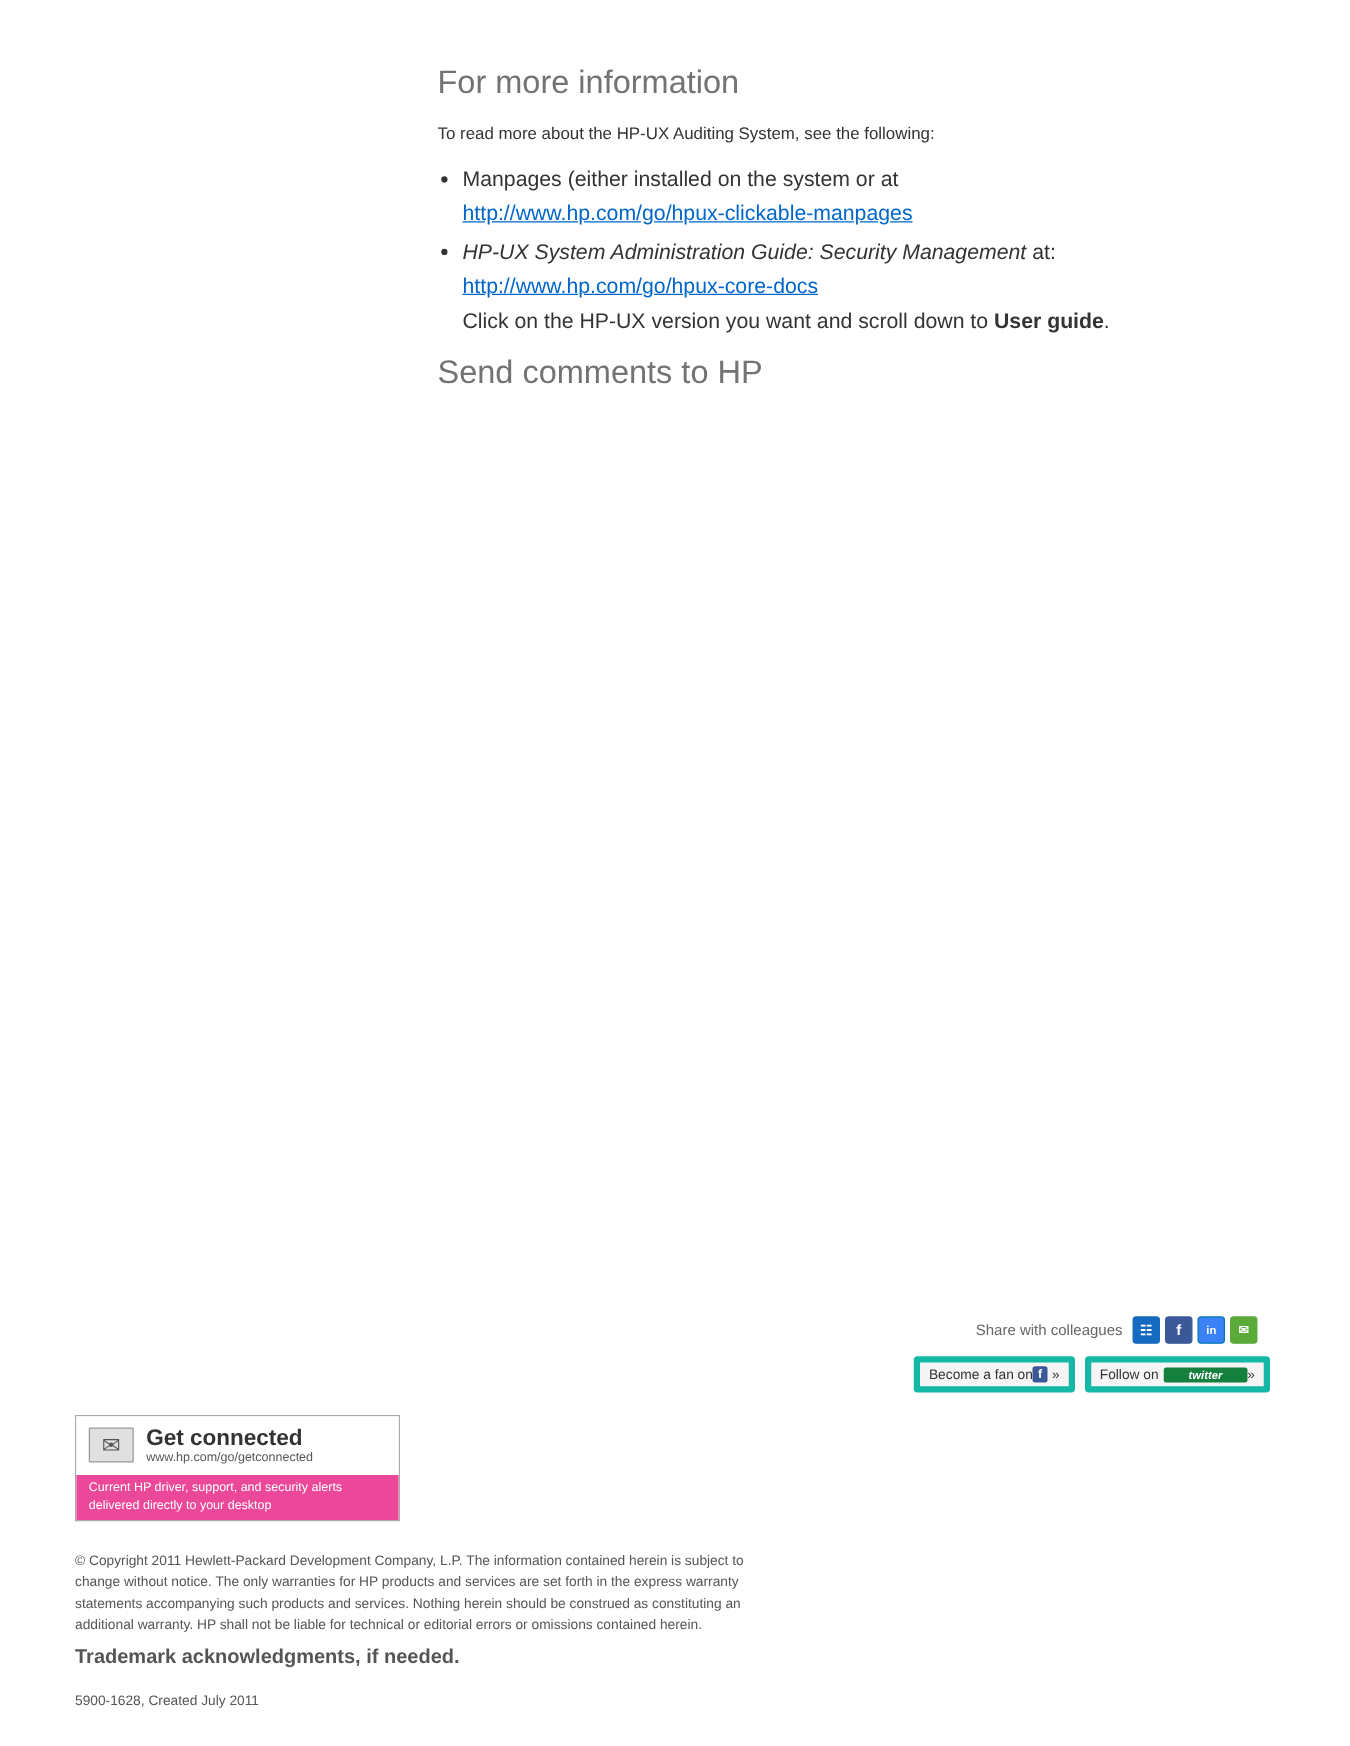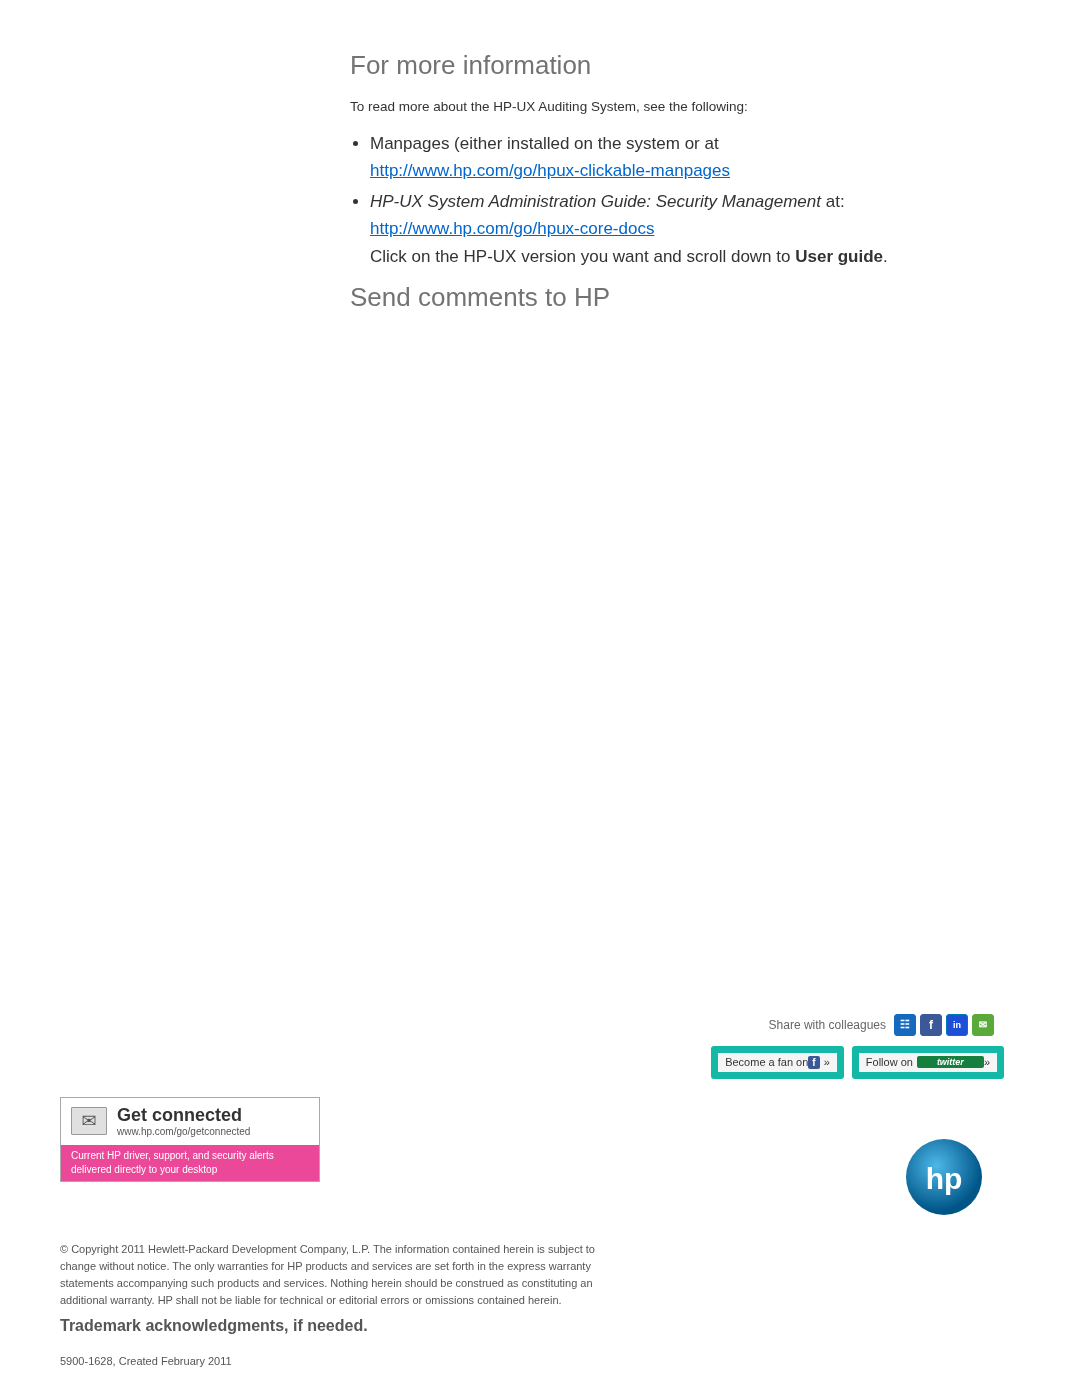--- a/index.html
+++ b/index.html
@@ -50,21 +50,21 @@
     }
     .send-section {
       margin-top: 10px;
     }
 
     
     .footer-area {
       position: absolute;
       bottom: 0;
       left: 0;
-      right: 16px;
+      right: 4px;
       padding: 0 60px 30px 60px;
     }
 
     
     .share-bar {
       display: flex;
       justify-content: flex-end;
       align-items: center;
       margin-bottom: 10px;
       padding-right: 10px;
@@ -86,34 +86,34 @@
       display: flex;
       align-items: center;
       justify-content: center;
       font-size: 11px;
       font-weight: bold;
       cursor: pointer;
       background: #f0f0f0;
     }
     .share-icon-btn.blue { background: #1569bf; color: white; border-color: #1569bf; }
     .share-icon-btn.fb { background: #3b5998; color: white; border-color: #3b5998; }
-    .share-icon-btn.li { background: #1d4ed8; color: white; border-color: #0077b5; }
+    .share-icon-btn.li { background: #3b82f6; color: white; border-color: #0077b5; }
     .share-icon-btn.green { background: #5aaa3a; color: white; border-color: #5aaa3a; }
 
     
     .social-buttons-row {
       display: flex;
       justify-content: flex-end;
       gap: 8px;
       margin-bottom: 18px;
     }
     .social-btn {
       display: flex;
       align-items: center;
-      border: 7px solid #14b8a6;
+      border: 5px solid #14b8a6;
       border-radius: 3px;
       padding: 3px 7px;
       font-size: 11px;
       cursor: pointer;
       background: #f5f5f5;
       color: #333;
     }
     .social-btn .fb-icon {
       display: inline-block;
       background: #3b5998;
@@ -279,33 +279,21 @@
       <div class="get-connected-top">
         <div class="envelope-icon">✉</div>
         <div>
           <div class="get-connected-title">Get connected</div>
           <div class="get-connected-url">www.hp.com/go/getconnected</div>
         </div>
       </div>
       <div class="get-connected-bottom">Current HP driver, support, and security alerts delivered directly to your desktop</div>
     </div>
 
-    <div class="hp-logo-container">
-      <svg width="80" height="80" viewBox="0 0 80 80">
-        <defs>
-          <radialGradient id="hpGrad" cx="40%" cy="35%" r="60%">
-            <stop offset="0%" stop-color="#4db8e8"></stop>
-            <stop offset="100%" stop-color="#005587"></stop>
-          </radialGradient>
-        </defs>
-        <circle cx="40" cy="40" r="38" fill="url(#hpGrad)"></circle>
-        <text x="40" y="52" text-anchor="middle" font-family="Arial, sans-serif" font-size="30" font-weight="bold" fill="white">hp</text>
-      </svg>
-    </div>
   </div>
 
   <div class="copyright-section">
     <p class="copyright-text">© Copyright 2011 Hewlett-Packard Development Company, L.P. The information contained herein is subject to change without notice. The only warranties for HP products and services are set forth in the express warranty statements accompanying such products and services. Nothing herein should be construed as constituting an additional warranty. HP shall not be liable for technical or editorial errors or omissions contained herein.</p>
     <p class="trademark-text">Trademark acknowledgments, if needed.</p>
-    <p class="doc-number">5900-1628, Created February 2011</p>
+    <p class="doc-number">5900-1628, Created July 2011</p>
   </div>
 
 </div>
 
 </body></html>

